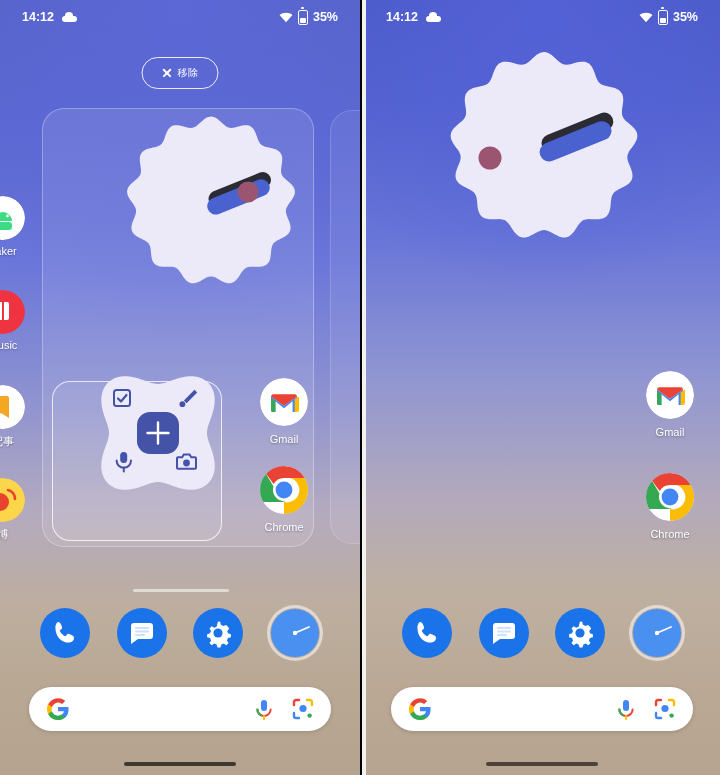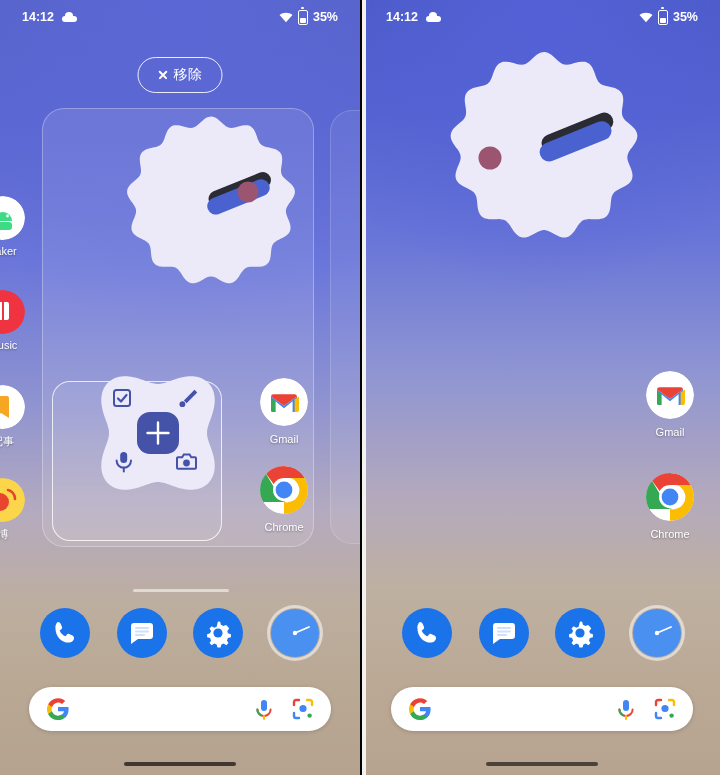--- a/index.html
+++ b/index.html
@@ -32,21 +32,21 @@
   .cloud:after{content:"";position:absolute;left:3.5px;bottom:3px;width:8px;height:7px;background:#fff;border-radius:50%;}
   .wifi{width:14px;height:11px;}
   .batt{width:8px;height:13px;border:1.6px solid #fff;border-radius:2px;position:relative;}
   .batt:before{content:"";position:absolute;top:-3.2px;left:1.6px;width:3px;height:2px;background:#fff;border-radius:1px;}
   .batt:after{content:"";position:absolute;left:.8px;right:.8px;bottom:.8px;height:35%;background:#fff;border-radius:1px;}
   .pct{font-size:12.5px;font-weight:bold;}
 
   
   .remove-pill{position:absolute;top:57px;left:50%;transform:translateX(-50%);
     display:flex;align-items:center;gap:5px;border:1.6px solid rgba(255,255,255,.88);
-    border-radius:22px;padding:8px 19px;color:#fff;font-size:14px;z-index:40;letter-spacing:.5px;}
+    border-radius:22px;padding:8px 19px;color:#fff;font-size:10px;z-index:40;letter-spacing:.5px;}
   .xmark{position:relative;width:11px;height:11px;}
   .xmark:before,.xmark:after{content:"";position:absolute;left:0;top:4.6px;width:11px;height:1.7px;background:#fff;border-radius:1px;}
   .xmark:before{transform:rotate(45deg);} .xmark:after{transform:rotate(-45deg);}
 
   
   .page-hl{position:absolute;border-radius:22px;background:rgba(255,255,255,.10);
      border:1px solid rgba(255,255,255,.30);z-index:5;}
   .page-hl.next{background:rgba(255,255,255,.07);border-color:rgba(255,255,255,.16);}
   .cell-hl{position:absolute;border-radius:18px;border:1.6px solid rgba(255,255,255,.78);
      background:rgba(255,255,255,.07);z-index:6;}

